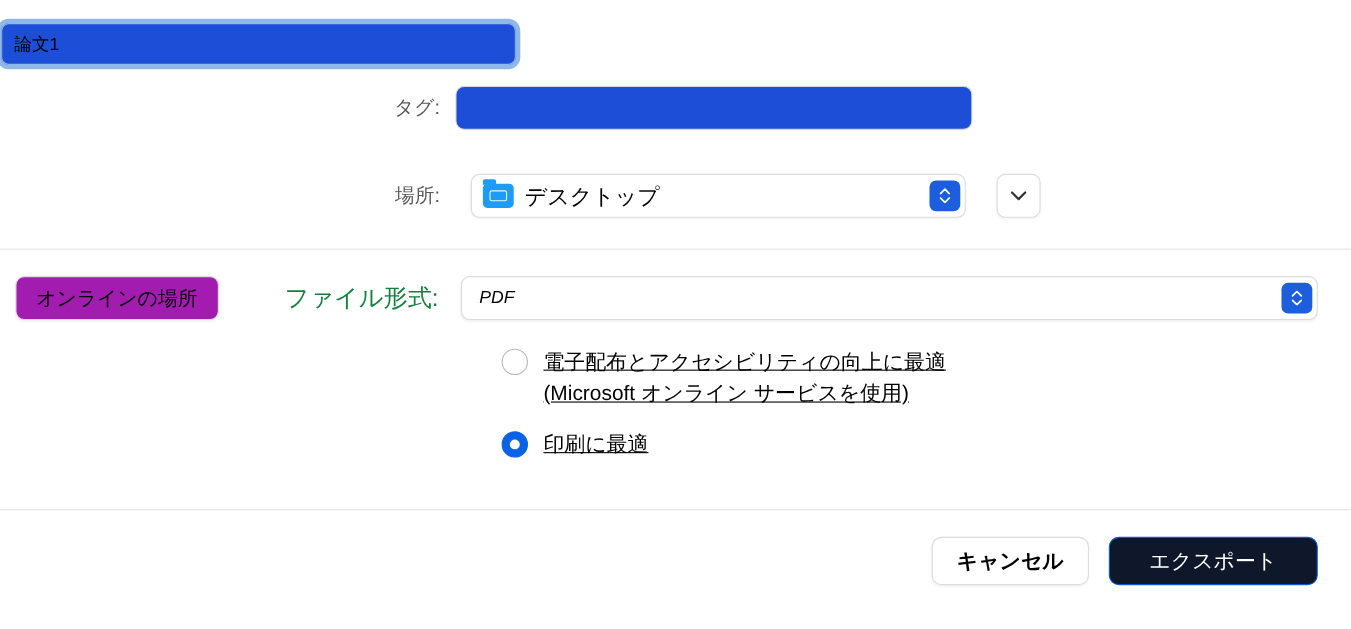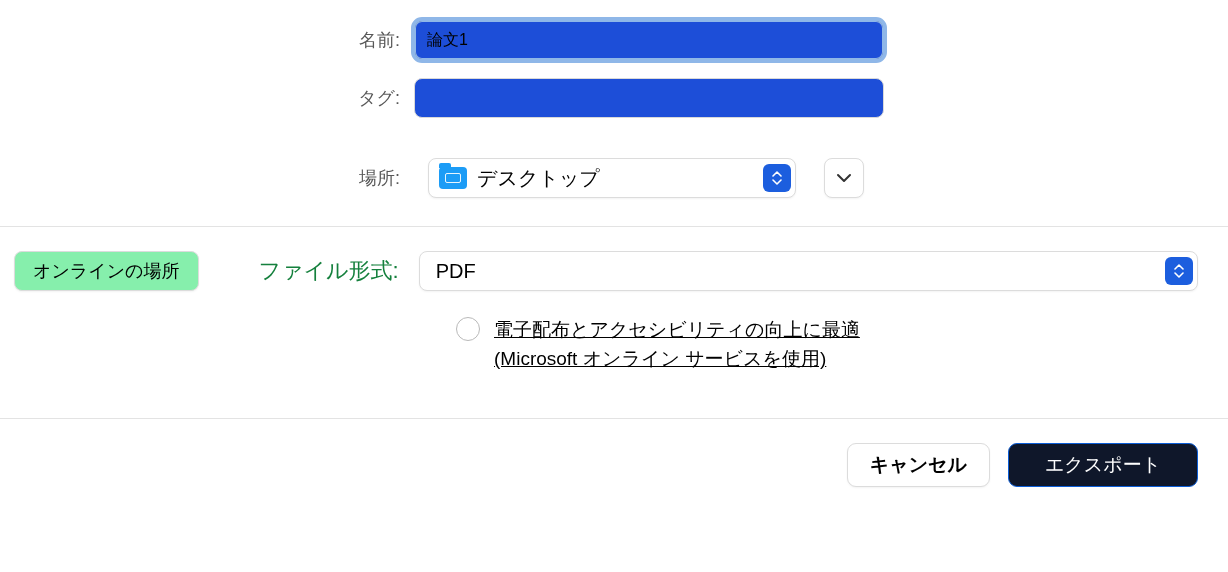--- a/index.html
+++ b/index.html
@@ -47,21 +47,21 @@
     .text-input.tags {
       border: 1px solid #d9d9d9;
     }
     .location-row {
       display: flex;
       align-items: center;
       gap: 28px;
       margin-top: 40px;
     }
     .location-select {
-      width: 368px;
+      width: 450px;
       height: 40px;
       border: 1px solid #dcdcdc;
       border-radius: 8px;
       background: #fff;
       display: flex;
       align-items: center;
       padding: 0 4px 0 10px;
       position: relative;
       box-shadow: 0 1px 2px rgba(0,0,0,0.05);
     }
@@ -135,21 +135,21 @@
       align-items: center;
       gap: 20px;
       padding-left: 14px;
       padding-right: 30px;
     }
     .online-btn {
       height: 40px;
       padding: 0 18px;
       border: 1px solid #dcdcdc;
       border-radius: 8px;
-      background: #86efac;
+      background: #a21caf;
       font-size: 18px;
       display: flex;
       align-items: center;
       box-shadow: 0 1px 2px rgba(0,0,0,0.05);
     }
     .file-format-label {
       font-size: 22px;
       color: #15803d;
       margin-left: 40px;
     }
@@ -159,21 +159,22 @@
       border: 1px solid #dcdcdc;
       border-radius: 8px;
       background: #fff;
       display: flex;
       align-items: center;
       padding: 0 4px 0 16px;
       box-shadow: 0 1px 2px rgba(0,0,0,0.05);
     }
     .format-text {
       flex: 1;
-      font-size: 20px;
+      font-size: 16px;
+      font-style: italic;
     }
     .radio-group {
       padding-left: 456px;
       margin-top: 24px;
     }
     .radio-row {
       display: flex;
       align-items: flex-start;
       gap: 14px;
       margin-bottom: 16px;
@@ -236,21 +237,20 @@
       color: #fff;
       min-width: 190px;
     }
   </style>
 </head>
 <body>
 
 <div class="section-top">
 
   <div class="form-row">
-    <div class="form-label">名前:</div>
     <input class="text-input focused" type="text" value="論文1" style="">
   </div>
 
   <div class="form-row">
     <div class="form-label">タグ:</div>
     <input class="text-input tags" type="text" value="" style="">
   </div>
 
   <div class="location-row">
     <div class="form-label">場所:</div>
@@ -298,20 +298,24 @@
   </div>
 
   <div class="radio-group">
     <div class="radio-row">
       <div class="radio-circle"></div>
       <div class="radio-label">
         <span>電子配布とアクセシビリティの向上に最適</span><br>
         <span>(Microsoft オンライン サービスを使用)</span>
       </div>
     </div>
+    <div class="radio-row">
+      <div class="radio-circle selected"></div>
+      <div class="radio-label">印刷に最適</div>
+    </div>
   </div>
 </div>
 
 <div class="divider"></div>
 
 <div class="section-bottom">
   <div class="btn btn-secondary">
     <span>キャンセル</span>
   </div>
   <div class="btn btn-primary">

